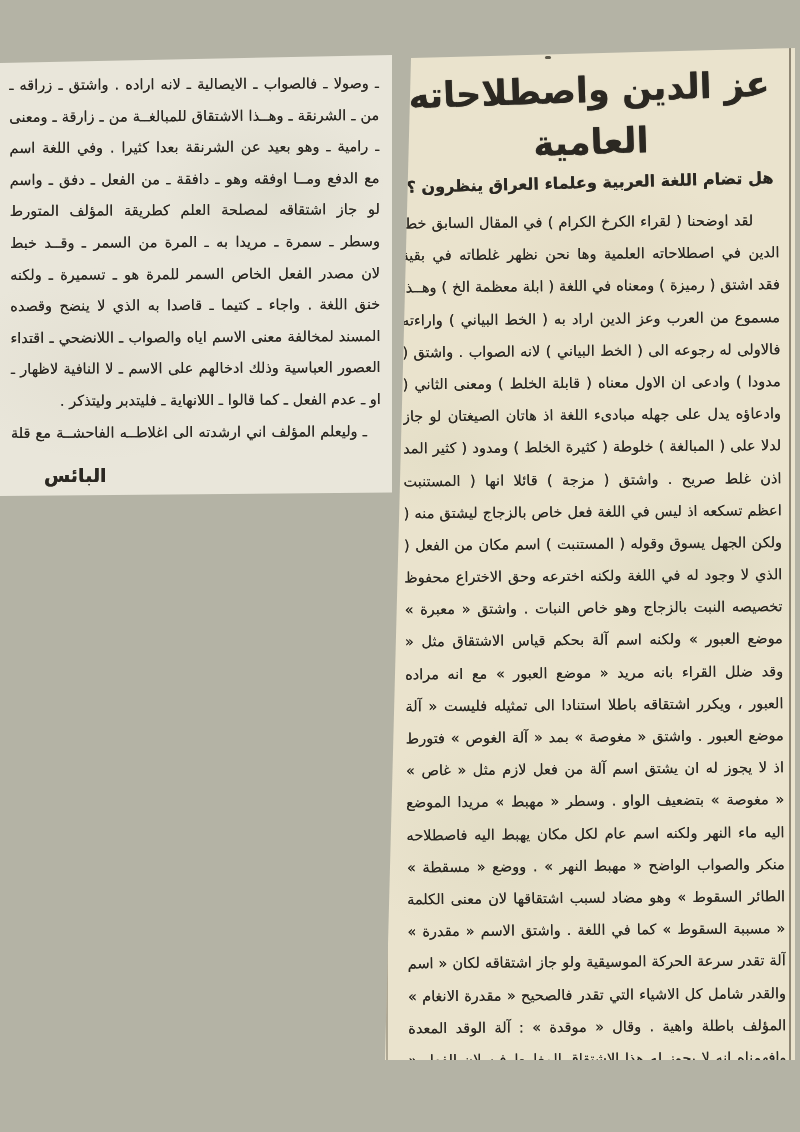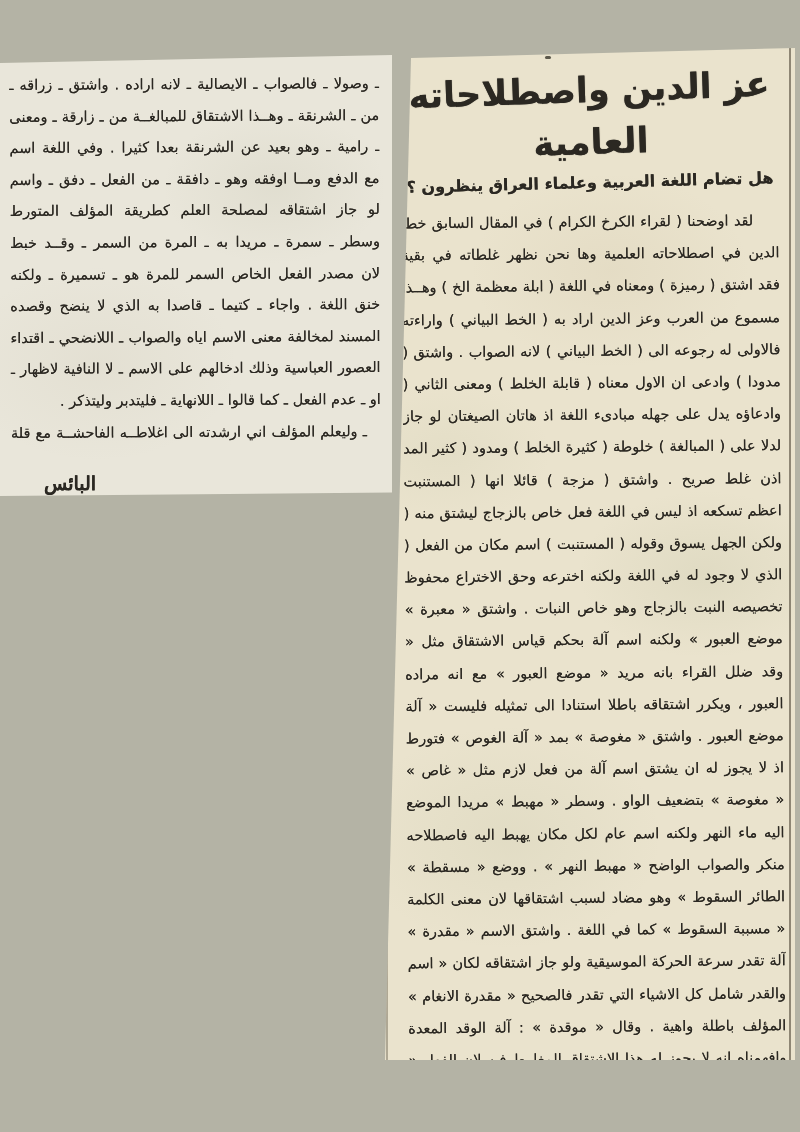--- a/index.html
+++ b/index.html
@@ -31,24 +31,23 @@
     white-space:normal;
   }
   .note-lines .line:nth-child(11){text-align-last:right;}
   .note-lines .line:nth-child(12){padding-right:14px;}
   .closing{
     position:absolute;left:98px;top:396px;
     direction:rtl;font-size:14.5px;line-height:22px;
     text-shadow:0 0 .5px rgba(43,40,34,.85);
   }
   .signature{
-    position:absolute;left:44px;top:416px;
+    position:absolute;left:44px;top:407px;
     direction:rtl;font-size:19px;font-weight:bold;line-height:26px;
     text-shadow:0 0 .6px rgba(43,40,34,.9);
-    font-family:Liberation Serif, serif;
   }
 
   
   .article{
     position:absolute;left:385px;top:48px;width:410px;height:1012px;
     background-color:var(--paper-right,#eae3cd);
     background-image:
       radial-gradient(ellipse 180px 120px at 78% 52%, rgba(150,160,120,.12), transparent 70%),
       radial-gradient(ellipse 220px 160px at 30% 78%, rgba(150,160,120,.10), transparent 70%),
       radial-gradient(ellipse 200px 140px at 55% 22%, rgba(170,150,110,.09), transparent 70%),

